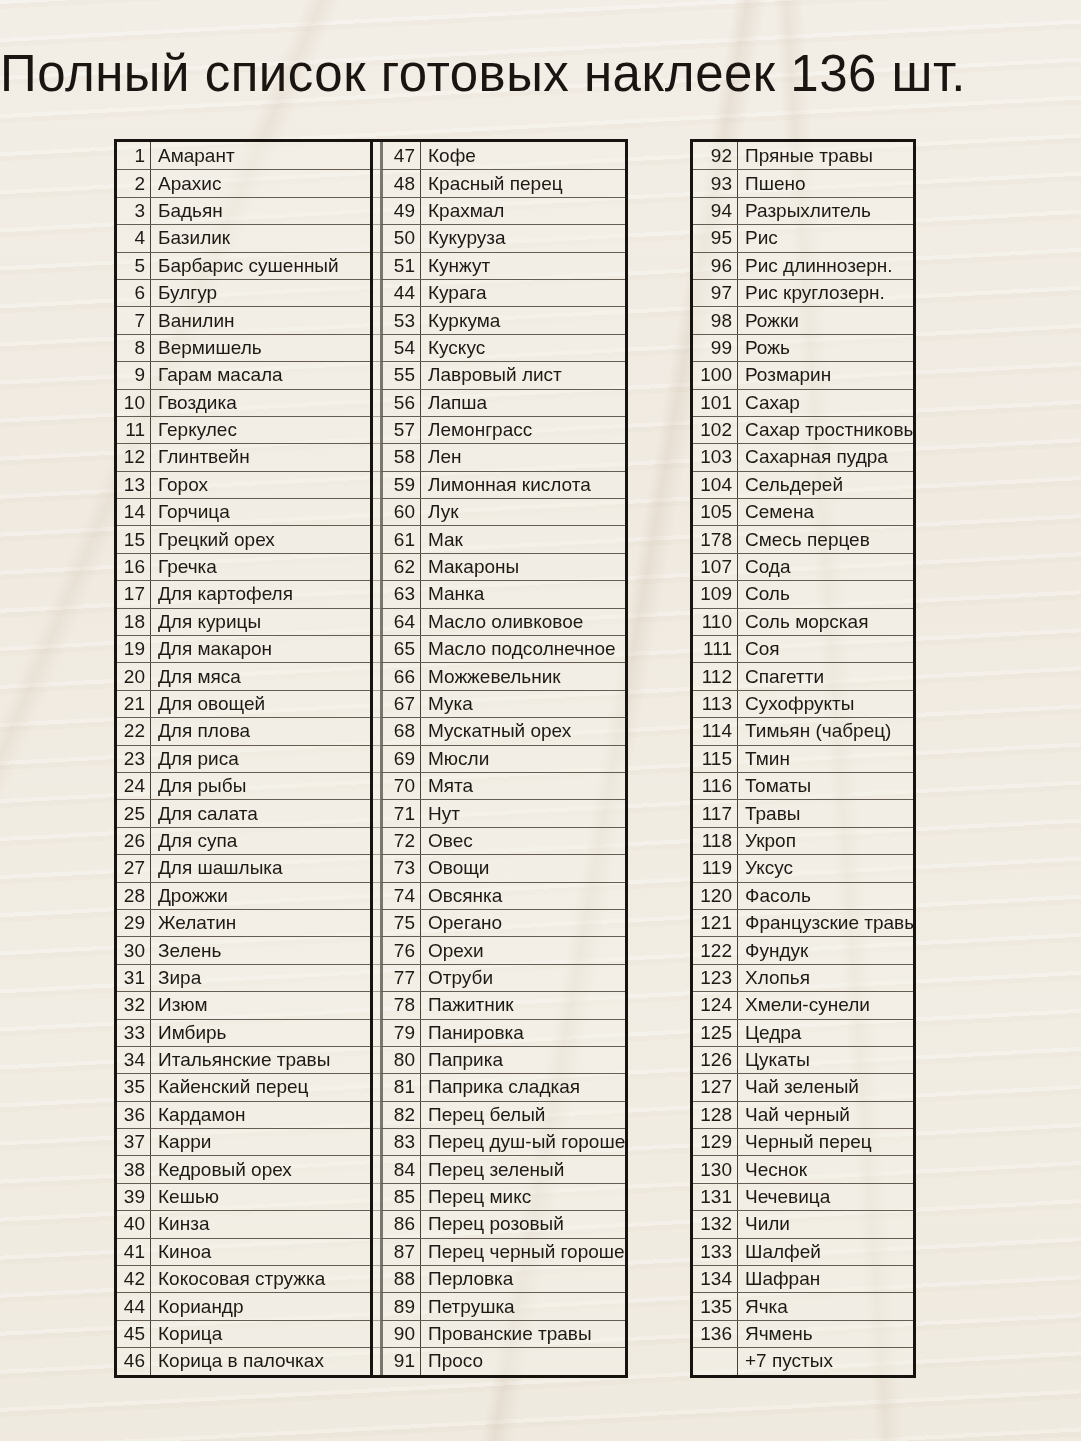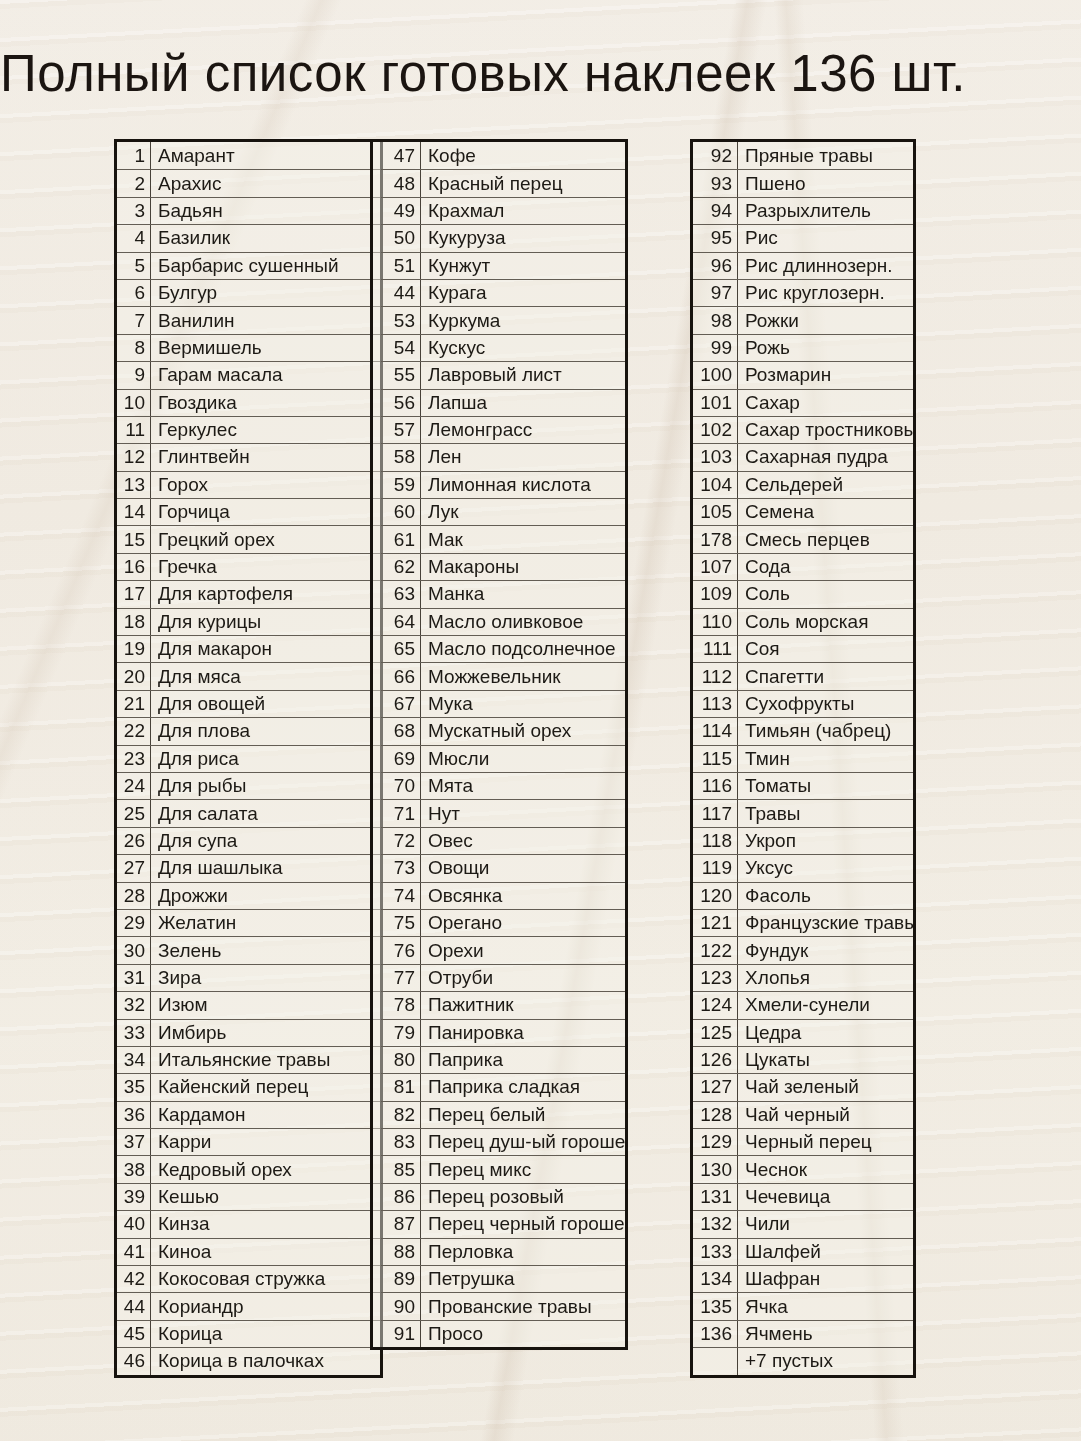--- a/index.html
+++ b/index.html
@@ -397,20 +397,24 @@
       </div>
       <div class="row">
         <div class="num">82</div>
         <div class="label">Перец белый</div>
       </div>
       <div class="row">
         <div class="num">83</div>
         <div class="label">Перец душ-ый горошек</div>
       </div>
       <div class="row">
+        <div class="num">84</div>
+        <div class="label">Перец зеленый</div>
+      </div>
+      <div class="row">
         <div class="num">85</div>
         <div class="label">Перец микс</div>
       </div>
       <div class="row">
         <div class="num">86</div>
         <div class="label">Перец розовый</div>
       </div>
       <div class="row">
         <div class="num">87</div>
         <div class="label">Перец черный горошек</div>

